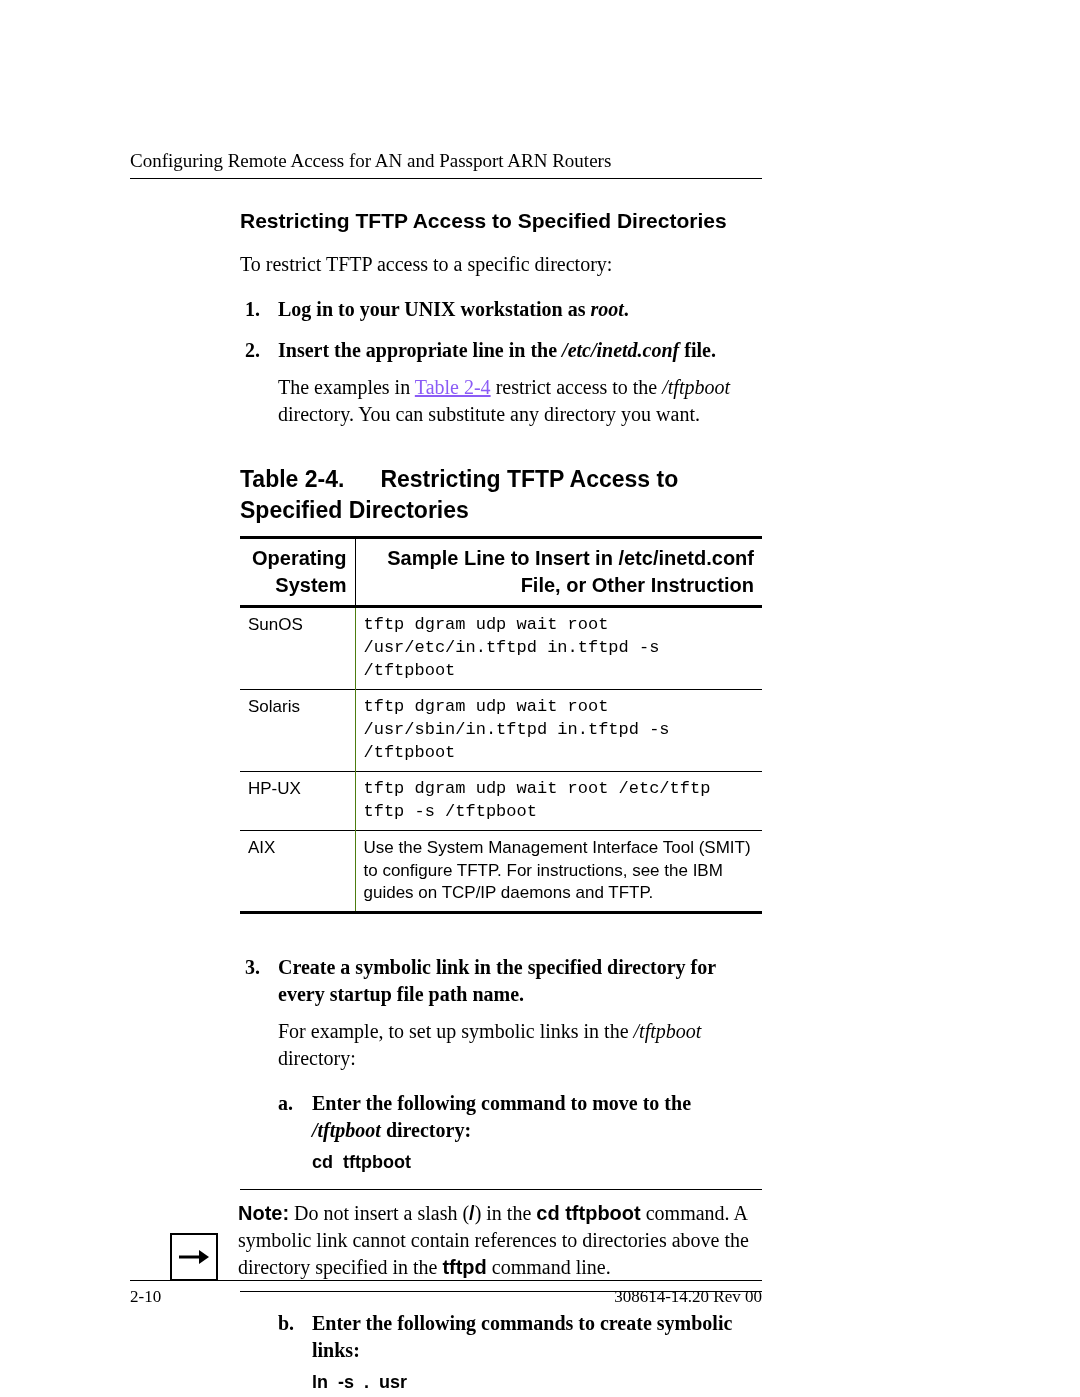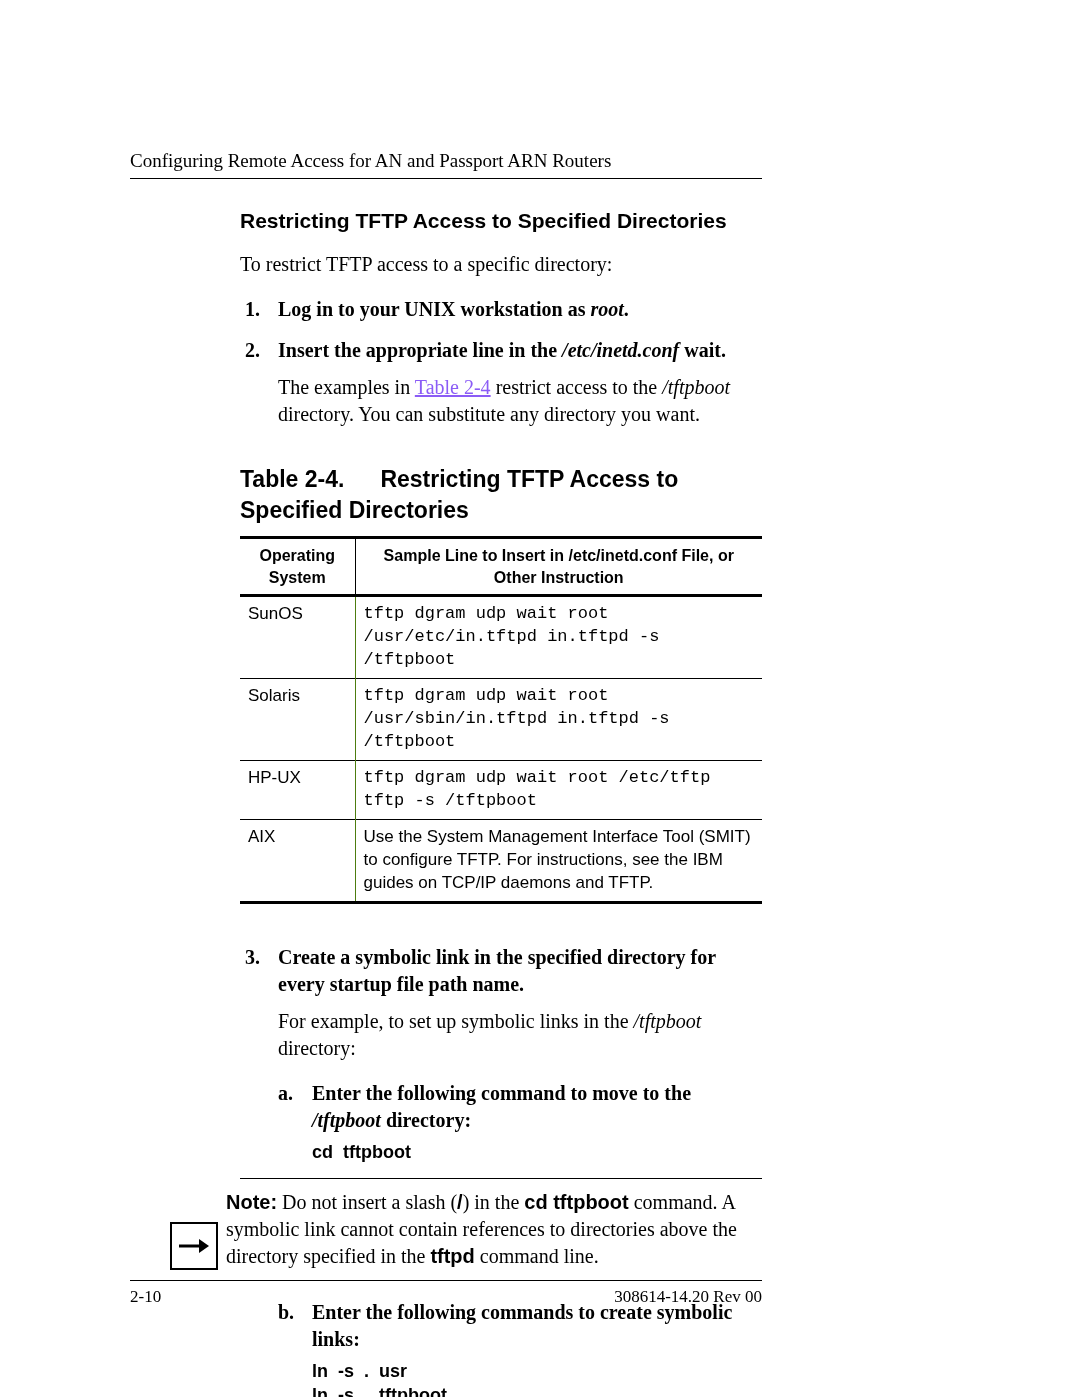--- a/index.html
+++ b/index.html
@@ -56,22 +56,22 @@
   table.tb{
     border-collapse:collapse;
     table-layout:fixed;
     width:100%;
     border-top:3px solid #000;
     border-bottom:3px solid #000;
   }
   table.tb th{
     font-family:Arial,Helvetica,sans-serif;
     font-weight:bold;
-    font-size:16px;
-    text-align:center;
+    font-size:20px;
+    text-align:right;
     vertical-align:bottom;
     padding:6px 8px;
     border-bottom:3px solid #000;
     border-left:1px solid #000;
   }
   table.tb th:first-child,table.tb td:first-child{border-left:none;}
   table.tb td{
     font-size:17px;
     vertical-align:top;
     padding:6px 8px;
@@ -91,21 +91,21 @@
   .sub .txt{flex:1;}
   .cmd{
     font-family:Arial,Helvetica,sans-serif;
     font-weight:bold;
     font-size:18px;
     margin-left:72px;
     white-space:pre;
   }
   .note-wrap{margin:14px 0;}
   .note-rule{border:none;border-top:1px solid #000;margin:0;}
-  .note-row{display:flex;align-items:flex-end;gap:8px;padding:10px 0;}
+  .note-row{display:flex;align-items:flex-end;gap:20px;padding:10px 0;}
   .note-icon{
     width:44px;height:44px;border:2px solid #000;
     display:flex;align-items:center;justify-content:center;
     margin-left:-70px;flex:0 0 44px;position:relative;
   }
   .note-text{font-size:20px;line-height:1.35;}
   .footer{
     position:absolute;left:130px;right:130px;bottom:90px;
   }
   .footer .fr{border:none;border-top:1.5px solid #000;margin-bottom:6px;}
@@ -127,21 +127,21 @@
     <div class="step">
       <span class="num">1.</span>
       <span class="txt">
         <span>Log in to your UNIX workstation as </span><span class="italic">root</span><span>.</span>
       </span>
     </div>
 
     <div class="step">
       <span class="num">2.</span>
       <span class="txt">
-        <span>Insert the appropriate line in the </span><span class="italic">/etc/inetd.conf</span><span> wait.</span>
+        <span>Insert the appropriate line in the </span><span class="italic">/etc/inetd.conf</span><span> file.</span>
       </span>
     </div>
 
     <div class="para">
       <span>The examples in </span><a href="#" class="xref">Table 2-4</a><span> restrict access to the </span><span class="italic">/tftpboot</span><span> directory. You can substitute any directory you want.</span>
     </div>
 
     <div class="tbl-caption">
       <span>Table 2-4.</span><span class="gap"></span><span>Restricting TFTP Access to Specified Directories</span>
     </div>

